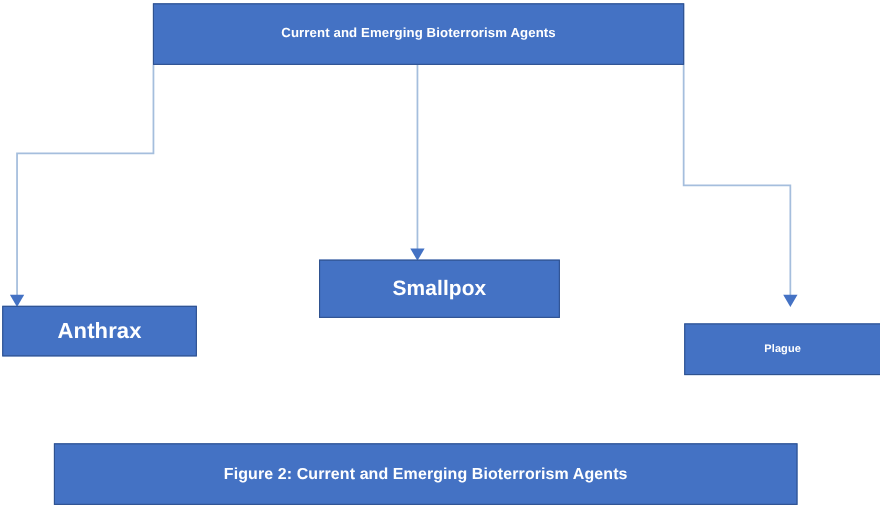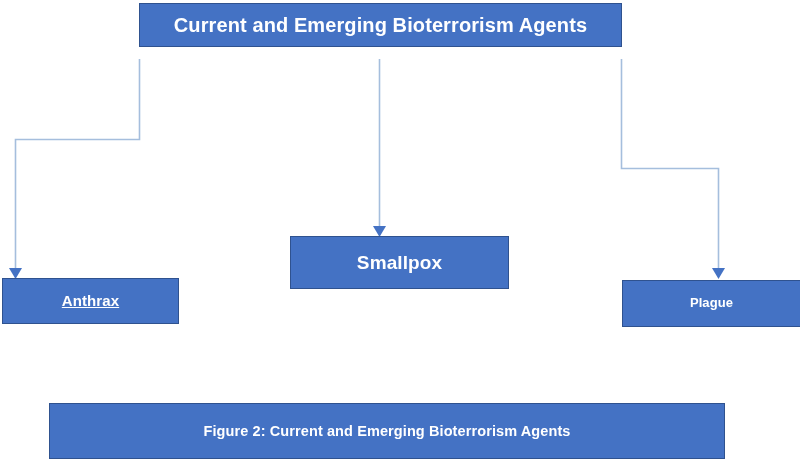--- a/index.html
+++ b/index.html
@@ -33,44 +33,43 @@
   }
   .node-label {
     display: block;
     line-height: 1.15;
     padding: 0 6px;
   }
   #node-root {
     left: 139px;
     top: 3px;
     width: 483px;
-    height: 44px;
-    font-size: 20px;
+    height: 56px;
+    font-size: 12px;
   }
   #node-anthrax {
     left: 2px;
     top: 278px;
     width: 177px;
     height: 46px;
-    font-size: 15px;
-    text-decoration: underline;
+    font-size: 20px;
   }
   #node-smallpox {
     left: 290px;
     top: 236px;
     width: 219px;
     height: 53px;
     font-size: 19px;
   }
   #node-plague {
     left: 622px;
-    top: 280px;
+    top: 294px;
     width: 179px;
     height: 47px;
-    font-size: 13px;
+    font-size: 10px;
   }
   #node-caption {
     left: 49px;
     top: 403px;
     width: 676px;
     height: 56px;
     font-size: 14.5px;
   }
   #connectors {
     position: absolute;

